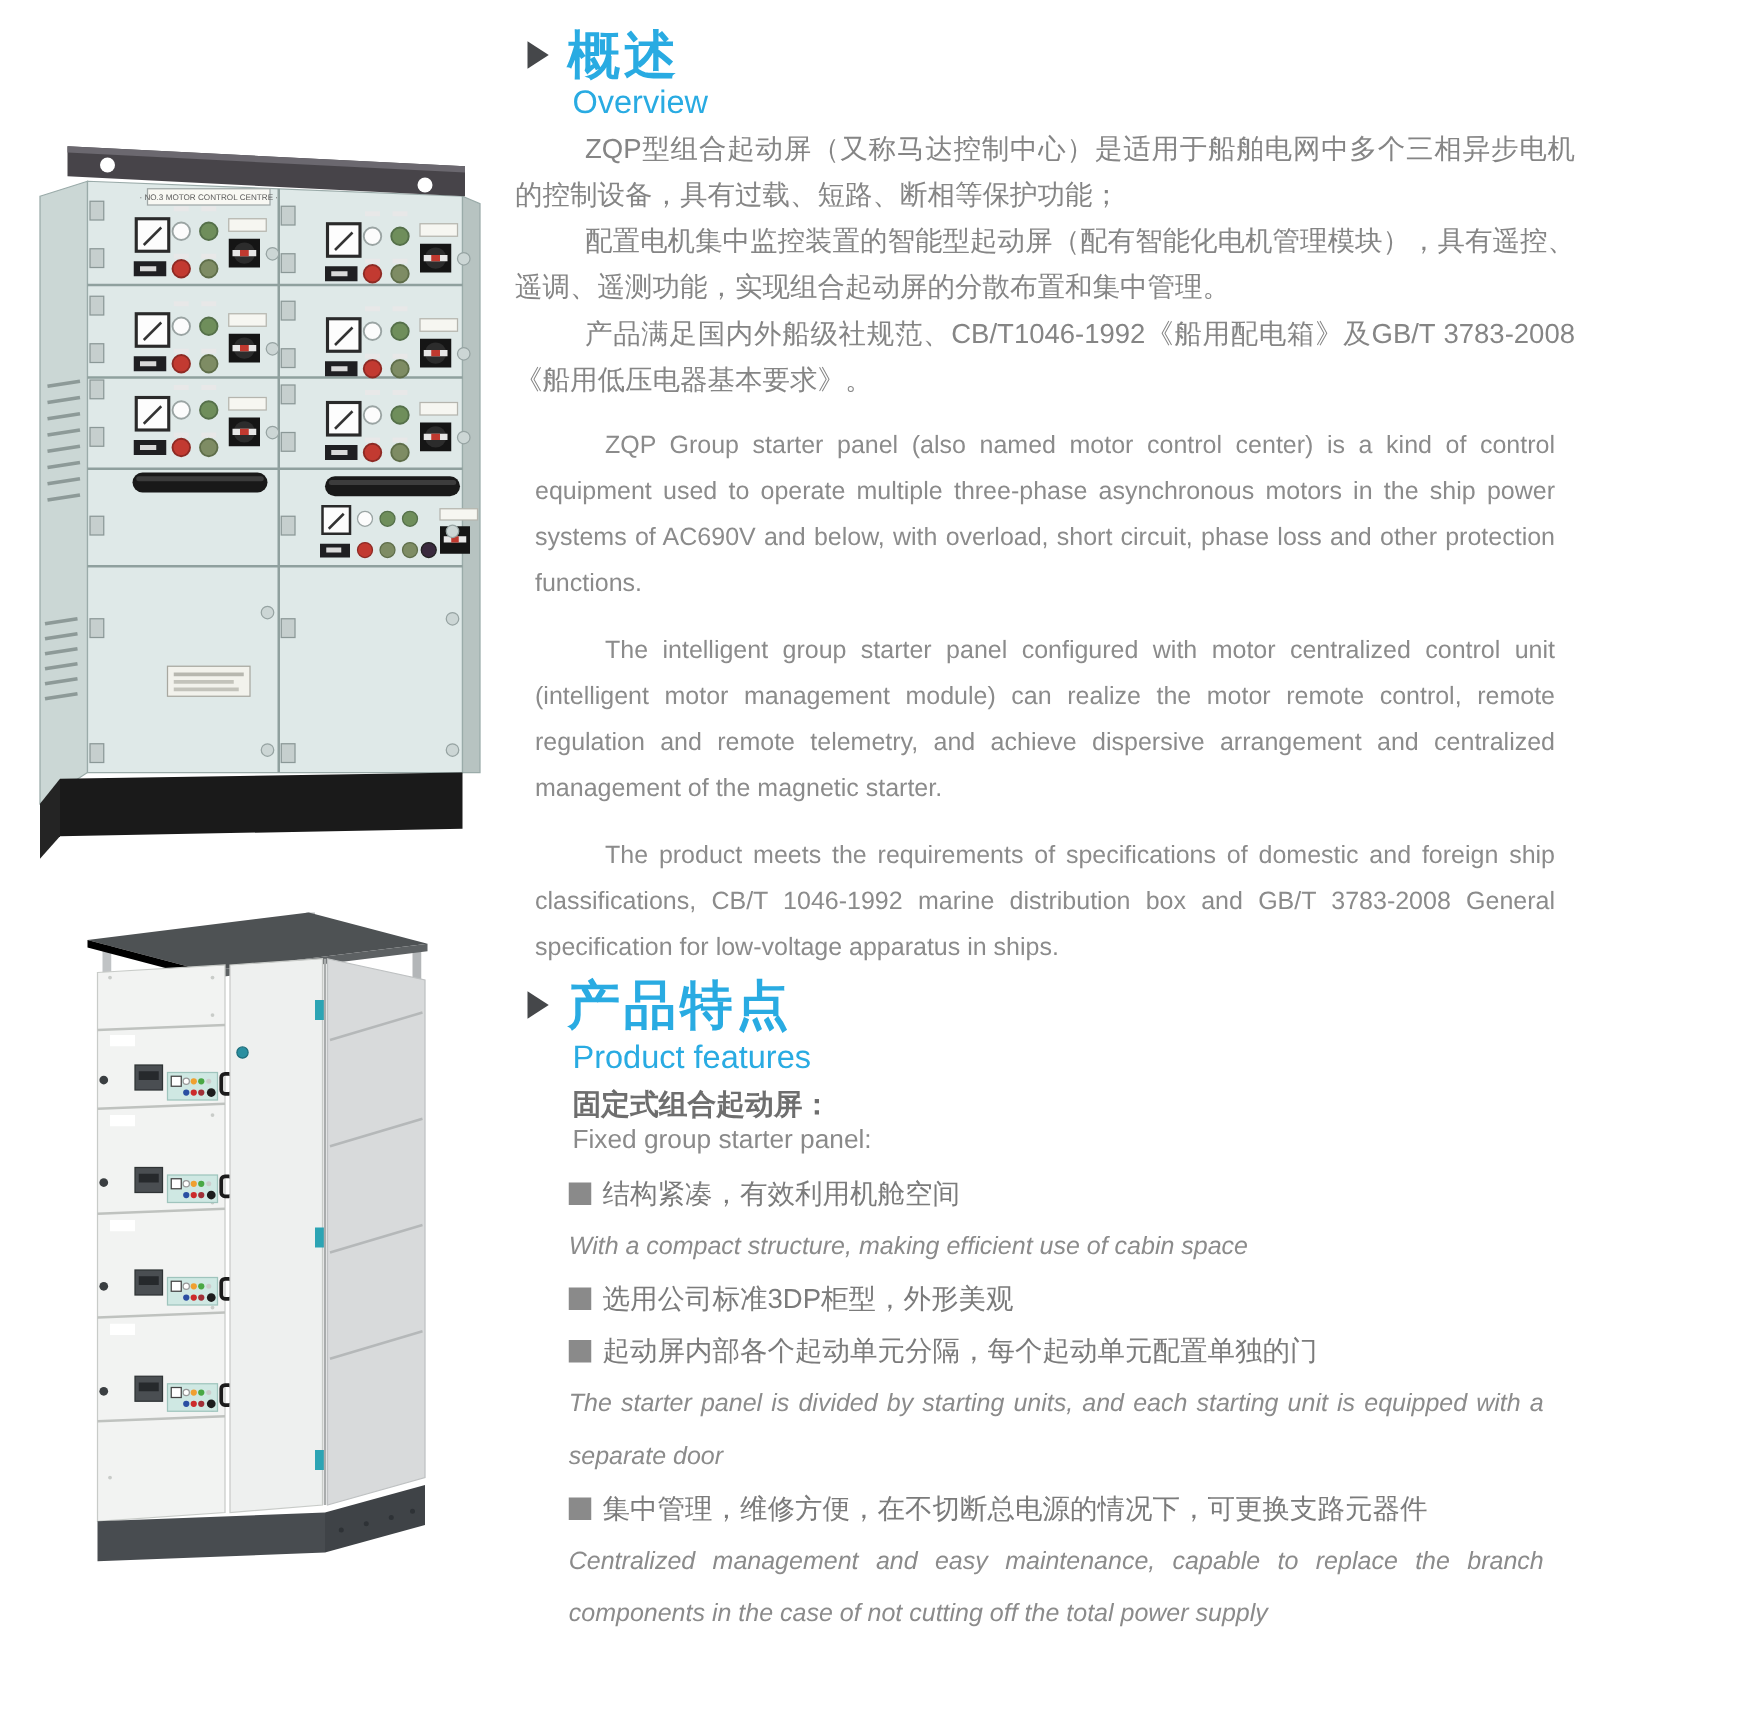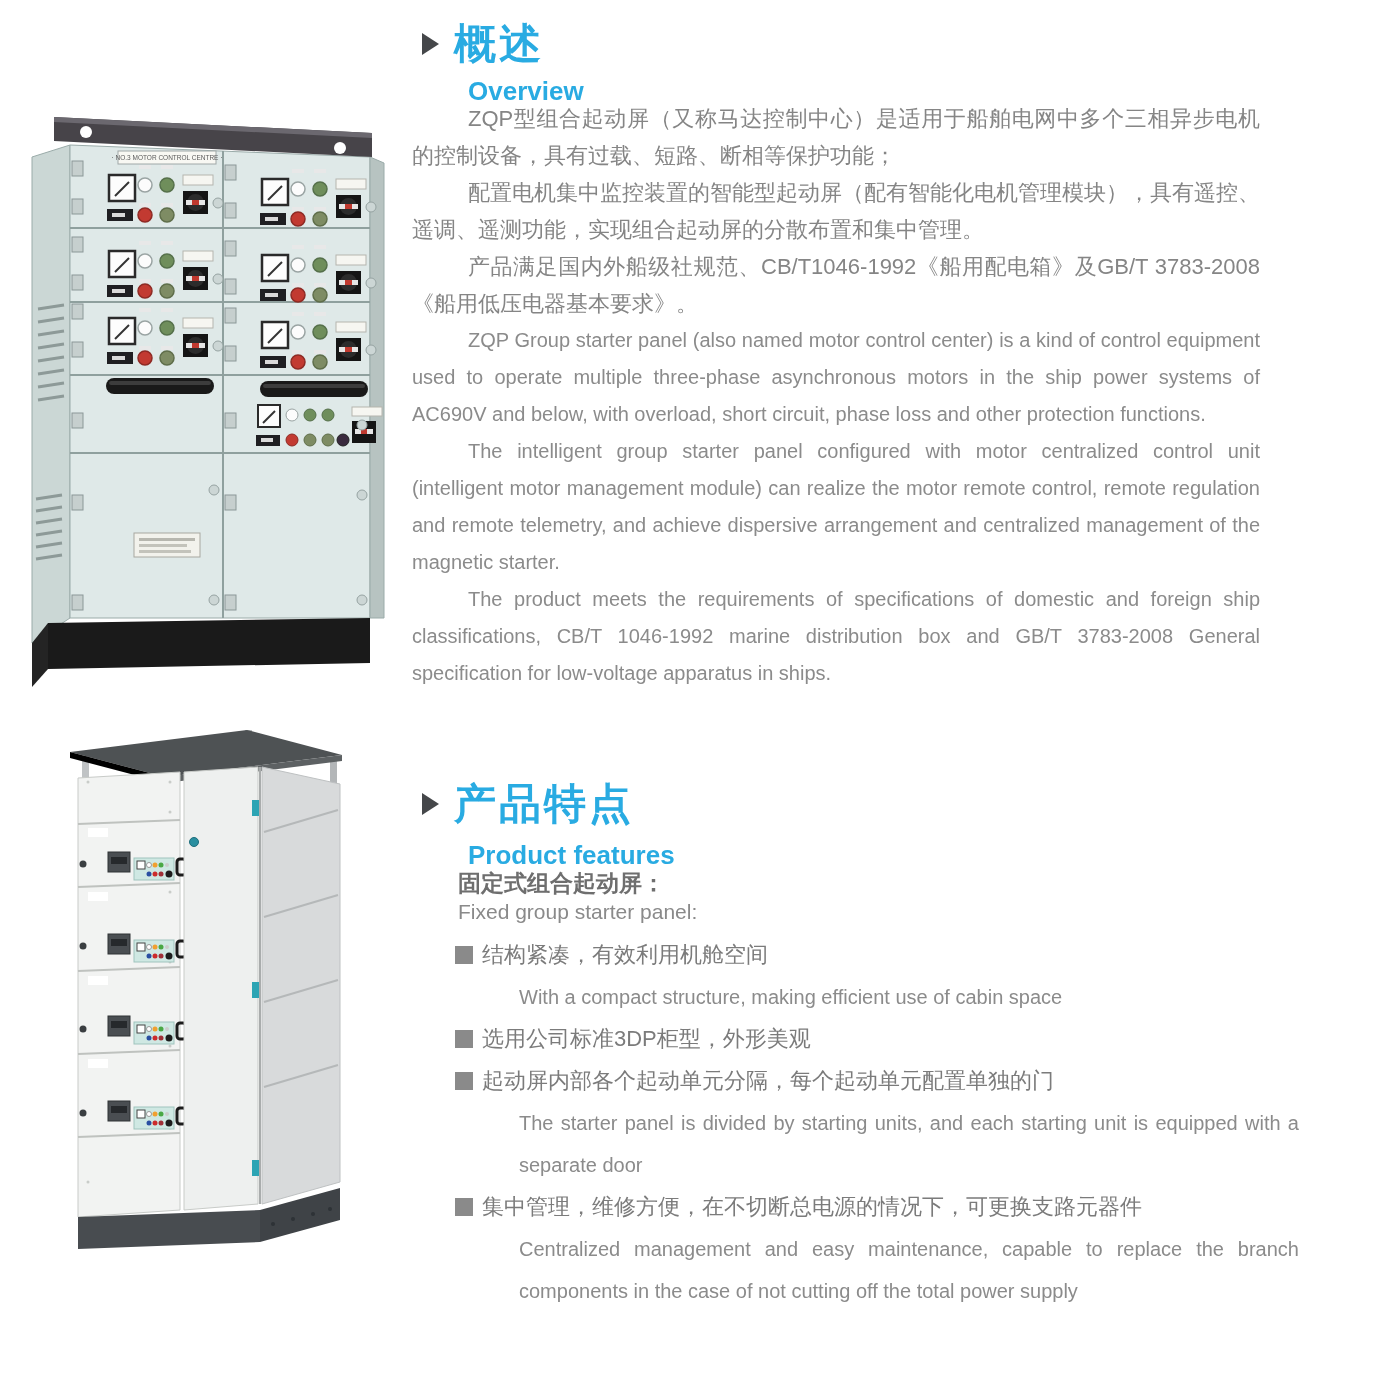--- a/index.html
+++ b/index.html
@@ -9,42 +9,42 @@
     font-family:"Liberation Sans","DejaVu Sans",sans-serif;
   }
   .fig { position:absolute; margin:0; }
   #fig-cab1 { left:18px; top:95px; width:382px; height:600px; }
   #fig-cab2 { left:58px; top:712px; width:332px; height:560px; }
 
   .sec-head { position:absolute; display:flex; align-items:center; gap:15px;justify-content:flex-end; }
   .tri { width:0; height:0; border-left:17px solid #45474a;
          border-top:11px solid transparent; border-bottom:11px solid transparent; }
   .sec-title { font-size:42px; color:#29abe2; margin:0; font-weight:bold; letter-spacing:3px; }
-  .sec-sub   { position:absolute; font-size:26px; color:#29abe2; font-weight:bold; margin:10px; }
+  .sec-sub   { position:absolute; font-size:26px; color:#29abe2; font-weight:normal; margin:0; }
 
   #ov-head   { left:422px; top:16px; }
   #ov-sub    { left:458px; top:66px; }
   #ov-body   { position:absolute; left:412px; top:100px; width:848px; }
   p.zh { font-size:22px; color:#858585; line-height:37px; text-align:justify;
          text-indent:56px; margin:0; }
   p.en { font-size:20px; color:#8b8b8b; line-height:37px; text-align:justify;
-         text-indent:56px; margin:0; }
+         text-indent:56px; margin:16px; }
 
   #ft-head   { left:422px; top:776px; }
   #ft-sub    { left:458px; top:830px; }
   #ft-subtitle-zh { position:absolute; left:458px; top:868px; font-size:23px;
                     font-weight:bold; color:#6e6e6e; margin:0; }
   #ft-subtitle-en { position:absolute; left:458px; top:900px; font-size:21px;
                     color:#8a8a8a; margin:0; font-weight:normal; }
   #ft-list   { position:absolute; left:455px; top:934px; width:815px; }
   .f-zh { font-size:22px; color:#7b7b7b; line-height:42px; display:flex;
           align-items:center; gap:9px; }
   .sq   { width:18px; height:18px; background:#8a8a8a; flex:0 0 auto; }
-  .f-en { margin-left:64px; width:780px; font-size:20px; color:#8b8b8b;
-          line-height:42px; text-align:justify; }
+  .f-en { width:780px; font-size:20px; color:#8b8b8b;
+          line-height:42px; text-align:justify;font-style:italic; }
 </style>
 </head>
 <body>
 
 <figure class="fig" id="fig-cab1">
 <svg viewBox="0 0 382 600" width="382" height="600">
   <defs>
     <g id="c1ctrl">
       <rect x="1" y="6" width="11" height="15" fill="#c6cfce" stroke="#8b9897"></rect>
       <rect x="1" y="44" width="11" height="15" fill="#c6cfce" stroke="#8b9897"></rect>

